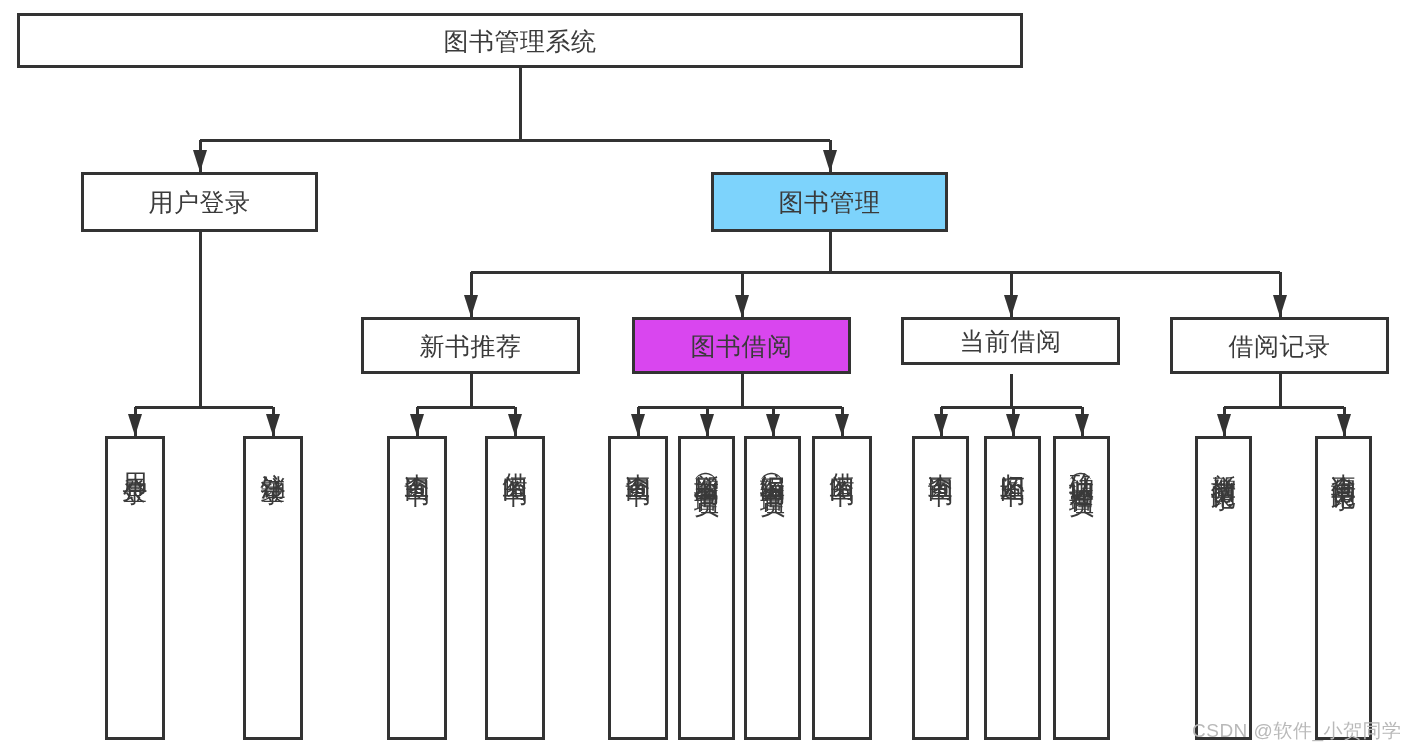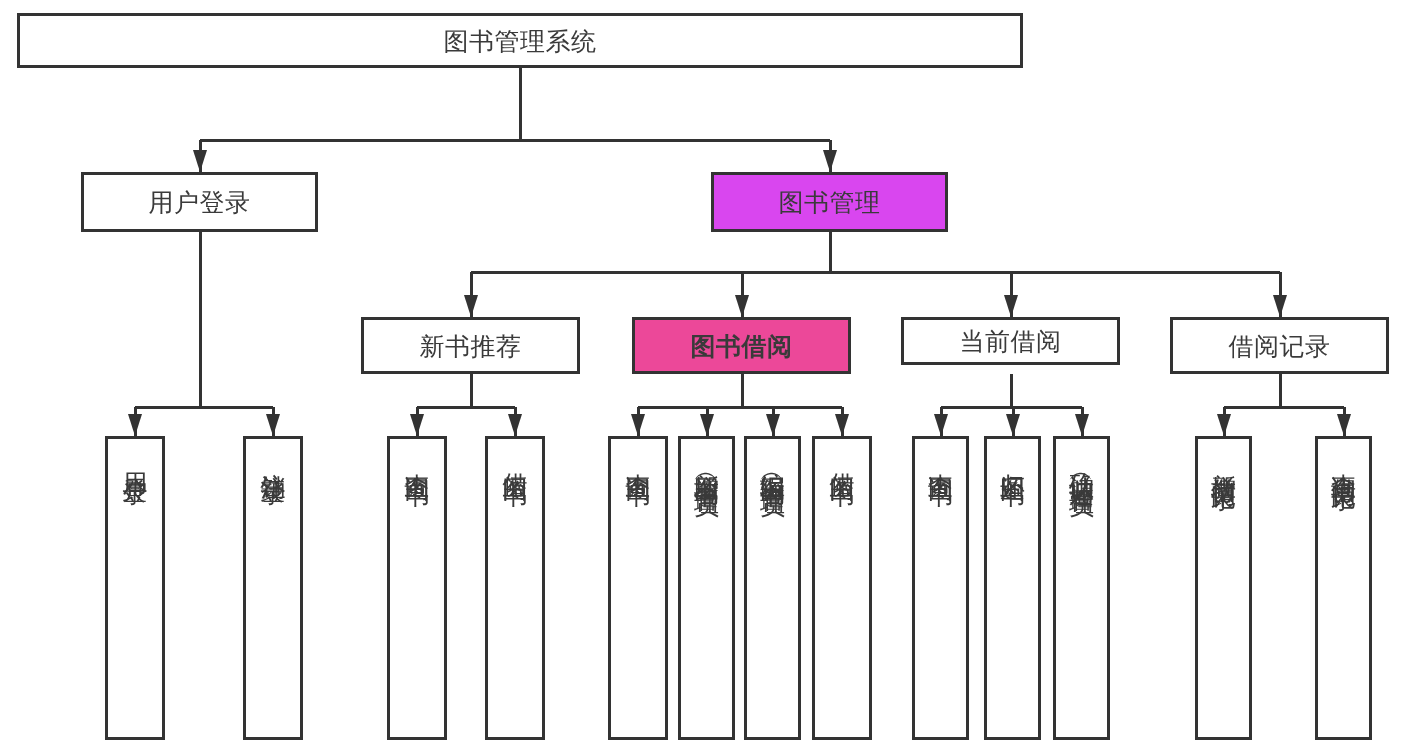--- a/index.html
+++ b/index.html
@@ -133,27 +133,27 @@
       <line x1="1344" y1="407" x2="1344" y2="436" stroke="#333333" stroke-width="3" shape-rendering="crispEdges"></line>
       <polygon points="1337,414 1351,414 1344,436" fill="#333333"></polygon>
     </svg>
   <div id="node-layer">
       <div class="node-box level-0 horiz" style="left: 17px; top: 13px; width: 1006px; height: 55px; border-color: rgb(51, 51, 51); background: rgb(255, 255, 255);">
         <span class="node-label" style="color: rgb(58, 58, 58);">图书管理系统</span>
       </div>
       <div class="node-box level-1 horiz" style="left: 81px; top: 172px; width: 237px; height: 60px; border-color: rgb(51, 51, 51); background: rgb(255, 255, 255);">
         <span class="node-label" style="color: rgb(58, 58, 58);">用户登录</span>
       </div>
-      <div class="node-box level-1 horiz" style="left: 711px; top: 172px; width: 237px; height: 60px; border-color: rgb(51, 51, 51); background: #d946ef;">
+      <div class="node-box level-1 horiz" style="left: 711px; top: 172px; width: 237px; height: 60px; border-color: rgb(51, 51, 51); background: #7dd3fc;">
         <span class="node-label" style="color: rgb(58, 58, 58);">图书管理</span>
       </div>
       <div class="node-box level-2 horiz" style="left: 361px; top: 317px; width: 219px; height: 57px; border-color: rgb(51, 51, 51); background: rgb(255, 255, 255);">
         <span class="node-label" style="color: rgb(58, 58, 58);">新书推荐</span>
       </div>
-      <div class="node-box level-2 horiz" style="left: 632px; top: 317px; width: 219px; height: 57px; border-color: rgb(51, 51, 51); background: #ec4899; font-weight: bold;">
+      <div class="node-box level-2 horiz" style="left: 632px; top: 317px; width: 219px; height: 57px; border-color: rgb(51, 51, 51); background: #d946ef;">
         <span class="node-label" style="color: rgb(58, 58, 58);">图书借阅</span>
       </div>
       <div class="node-box level-2 horiz" style="left: 901px; top: 317px; width: 219px; height: 48px; border-color: rgb(51, 51, 51); background: rgb(255, 255, 255);">
         <span class="node-label" style="color: rgb(58, 58, 58);">当前借阅</span>
       </div>
       <div class="node-box level-2 horiz" style="left: 1170px; top: 317px; width: 219px; height: 57px; border-color: rgb(51, 51, 51); background: rgb(255, 255, 255);">
         <span class="node-label" style="color: rgb(58, 58, 58);">借阅记录</span>
       </div>
       <div class="node-box level-3 vert" style="left: 105px; top: 436px; width: 60px; height: 304px; border-color: rgb(51, 51, 51); background: rgb(255, 255, 255);">
         <span class="node-label" style="color: rgb(58, 58, 58);">用户登录</span>
@@ -188,13 +188,14 @@
       <div class="node-box level-3 vert" style="left: 1053px; top: 436px; width: 57px; height: 304px; border-color: rgb(51, 51, 51); background: rgb(255, 255, 255);">
         <span class="node-label" style="color: rgb(58, 58, 58);">确认归还（管理员）</span>
       </div>
       <div class="node-box level-3 vert" style="left: 1195px; top: 436px; width: 57px; height: 304px; border-color: rgb(51, 51, 51); background: rgb(255, 255, 255);">
         <span class="node-label" style="color: rgb(58, 58, 58);">新增借阅记录</span>
       </div>
       <div class="node-box level-3 vert" style="left: 1315px; top: 436px; width: 57px; height: 304px; border-color: rgb(51, 51, 51); background: rgb(255, 255, 255);">
         <span class="node-label" style="color: rgb(58, 58, 58);">查询借阅记录</span>
       </div>
     </div>
+  <div class="watermark" style="left: 1192px; top: 718px; color: rgb(185, 185, 185);">CSDN @软件_小贺同学</div>
 </div>
 
 </body></html>

